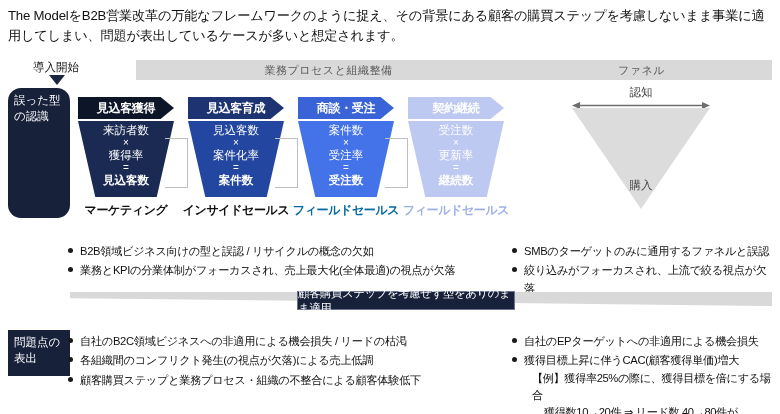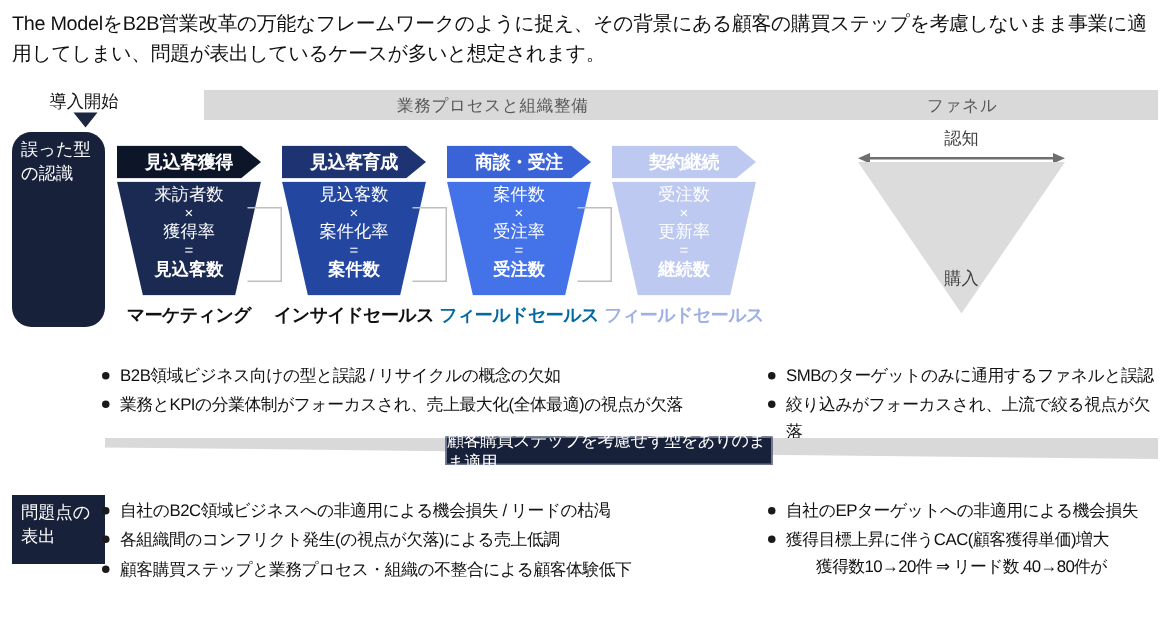--- a/index.html
+++ b/index.html
@@ -196,20 +196,21 @@
       <li>自社のB2C領域ビジネスへの非適用による機会損失 / リードの枯渇</li>
       <li>各組織間のコンフリクト発生(の視点が欠落)による売上低調</li>
       <li>顧客購買ステップと業務プロセス・組織の不整合による顧客体験低下</li>
     </ul>
   </div>
 <div class="bullets" id="b-bot-right">
   <ul>
     <li>自社のEPターゲットへの非適用による機会損失</li>
     <li>
       <span>獲得目標上昇に伴うCAC(顧客獲得単価)増大</span>
+      <span class="sub">【例】獲得率25%の際に、獲得目標を倍にする場合</span>
       <span class="sub2">獲得数10→20件 ⇒ リード数 40→80件が</span>
       
     </li>
   </ul>
 </div>
 
 <div id="wedge"></div>
 <div id="banner">顧客購買ステップを考慮せず型をありのまま適用</div>
 
 </body></html>

